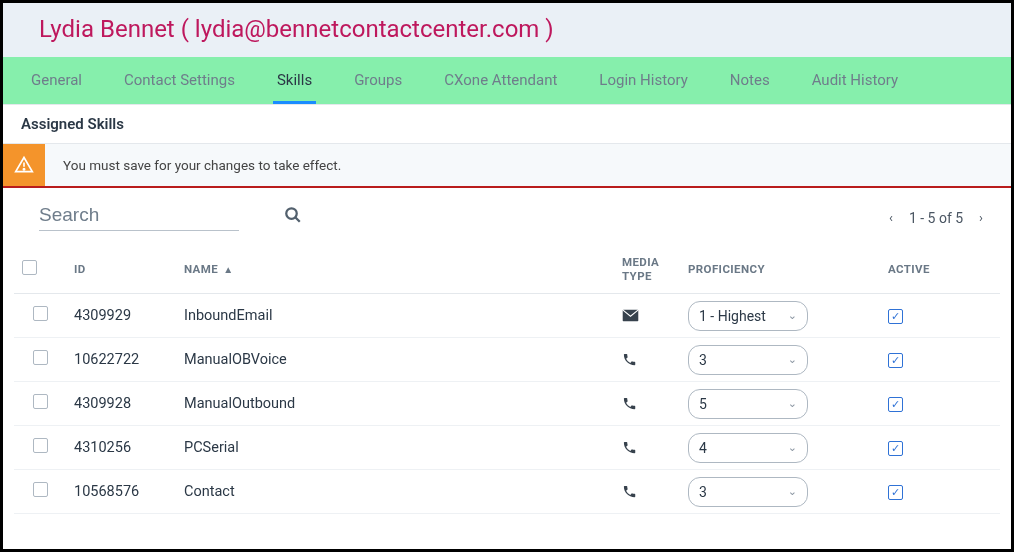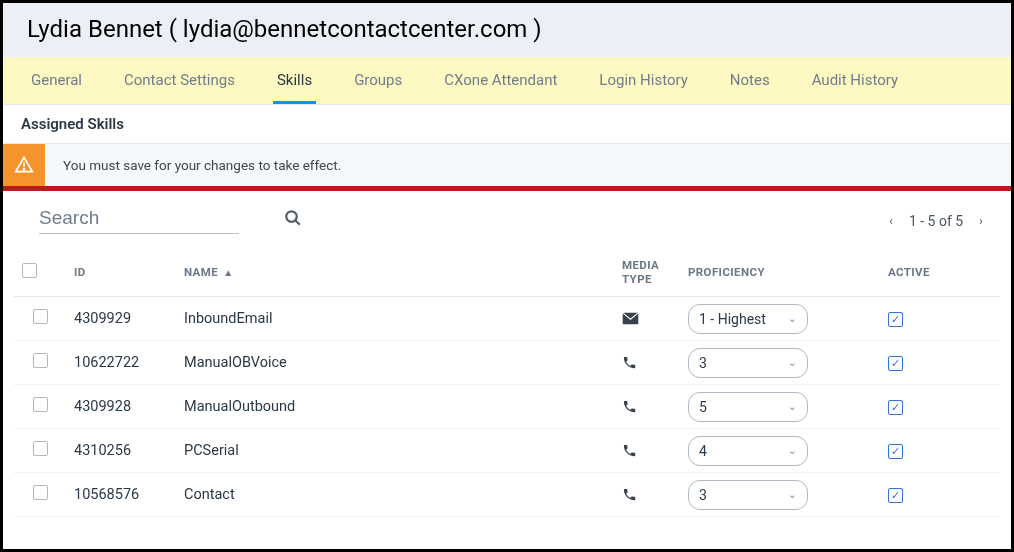--- a/index.html
+++ b/index.html
@@ -7,32 +7,32 @@
     font-family: -apple-system, "Segoe UI", Roboto, Arial, sans-serif;
     background: #fff;
     width: 1014px;
     height: 552px;
     border: 3px solid #000;
   }
   .wrap { width: 100%; height: 100%; display: flex; flex-direction: column; }
 
   .title-bar {
     background: #eaf0f6;
-    padding: 12px 24px 14px;
+    padding: 12px 36px 14px;
     font-size: 24px;
-    color: #000000;
+    color: #be185d;
     font-weight: 400;
   }
 
   .tab-bar {
     display: flex;
     gap: 34px;
     padding: 0 24px;
     border-bottom: 1px solid #e4e8ec;
-    background: #fef9c3;
+    background: #86efac;
   }
   .tab {
     padding: 14px 4px 12px;
     font-size: 15px;
     color: #6f7d8b;
     cursor: pointer;
     border-bottom: 3px solid transparent;
   }
   .tab.active { color: #2b3846; border-bottom-color: #1a8cff; }
 
@@ -41,21 +41,21 @@
     font-size: 15px;
     color: #2b3846;
     font-weight: 600;
     border-bottom: 1px solid #e4e8ec;
   }
 
   .alert {
     display: flex;
     align-items: center;
     background: #f6f9fb;
-    border-bottom: 5px solid #b91c1c;
+    border-bottom: 2px solid #b91c1c;
   }
   .alert-icon-box {
     width: 42px; height: 42px;
     background: #f4942b;
     display: flex; align-items: center; justify-content: center;
     color: #fff;
   }
   .alert-text {
     padding-left: 18px;
     font-size: 13.5px;

